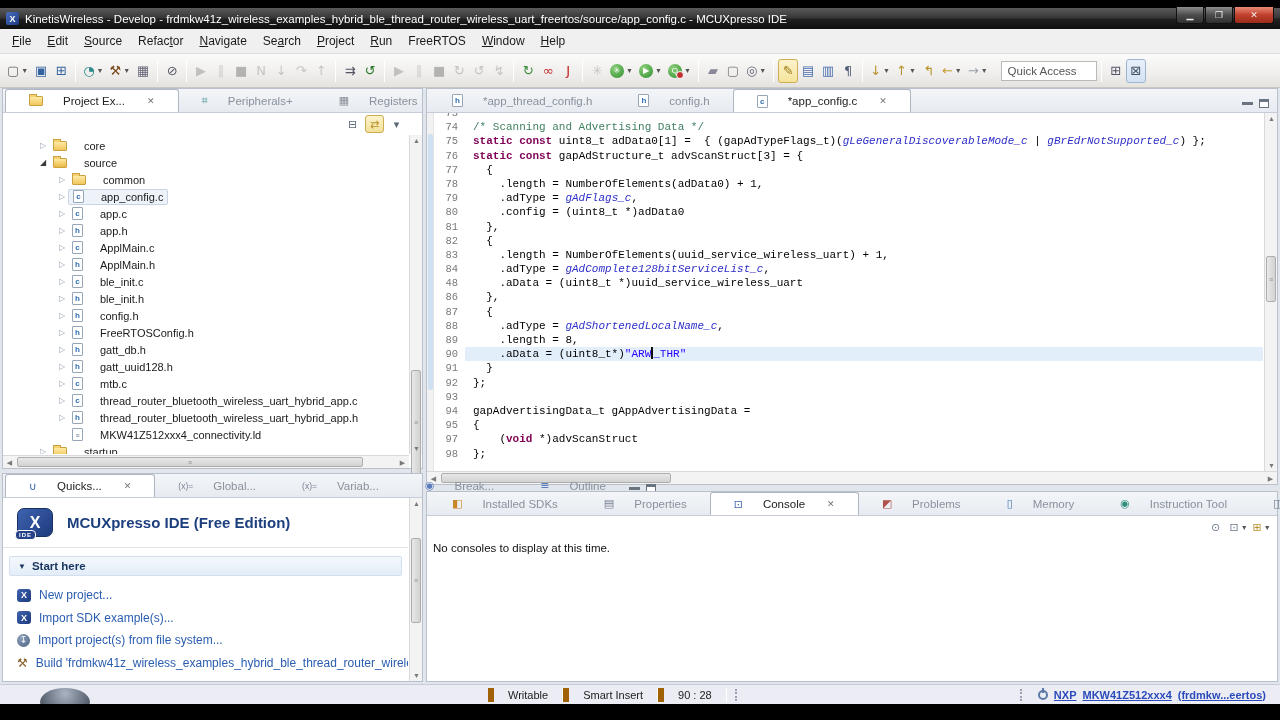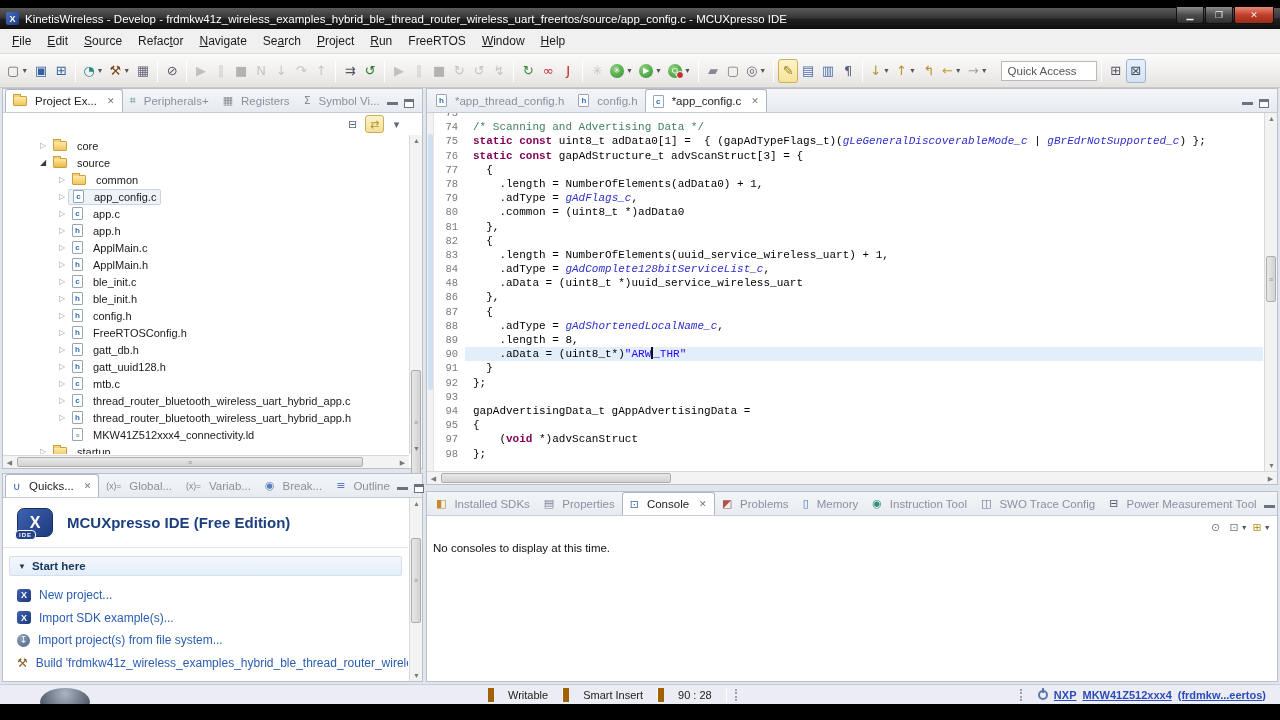--- a/index.html
+++ b/index.html
@@ -39,21 +39,21 @@
     font-size:11.5px;display:flex;align-items:center;padding:0 6px;}
   
   .workbench{position:absolute;left:0;top:88px;width:1280px;height:596px;background:#e1e5ec;}
   .panel{position:absolute;background:#fff;border:1px solid #b9c0cc;}
   .explorer{left:2px;top:0;width:421px;height:381px;}
   .quickstart{left:2px;top:385px;width:421px;height:209px;}
   .editor{left:426px;top:0;width:852px;height:397px;}
   .console{left:426px;top:403px;width:852px;height:191px;}
   .tabrow{position:absolute;left:0;top:0;right:0;height:24px;
     background:linear-gradient(#f3f5f8,#e7ebf1);border-bottom:1px solid #c6cdd8;display:flex;align-items:flex-end;padding:0 2px;}
-  .tab{height:23px;display:flex;align-items:center;gap:8px;padding:0 7px;font-size:11.5px;color:#8a919d;white-space:nowrap;justify-content:center;}
+  .tab{height:23px;display:flex;align-items:center;gap:20px;padding:0 23px;font-size:11.5px;color:#8a919d;white-space:nowrap;justify-content:center;}
   .tab.active{background:#fff;border:1px solid #aeb6c2;border-bottom:none;border-radius:3px 3px 0 0;color:#222;}
   .tab .x{color:#777;font-size:9px;margin-left:2px;}
   .gicon{font-family:"DejaVu Sans",sans-serif;font-size:11px;line-height:1;}
   .txticon{font-size:8.5px;color:#7a8494;letter-spacing:0;}
   .pwinbtns{margin-left:auto;display:flex;gap:6px;align-items:center;padding:0 6px 4px 0;}
   .pmin{width:11px;height:3px;border:1px solid #6a7382;border-width:2px 1px 1px 1px;background:#e8ecf2;}
   .pmax{width:10px;height:9px;border:1px solid #6a7382;border-top-width:3px;background:#fff;}
   
   .ficon{width:14px;height:10px;background:linear-gradient(#ffeaa6,#f1c65c);border:1px solid #c9a23d;border-radius:1px;position:relative;flex:0 0 auto;}
   .ficon::before{content:"";position:absolute;top:-3px;left:-1px;width:6px;height:2px;background:#f5d173;border:1px solid #c9a23d;border-bottom:none;}
@@ -62,21 +62,21 @@
     font:bold 8px "Liberation Sans",sans-serif;color:#2f6eb4;display:flex;align-items:flex-end;justify-content:center;line-height:1;padding-bottom:1px;}
   .page.ld{color:#6a7b8c;font-size:7px;}
   
   .viewbar{position:absolute;left:0;top:24px;right:0;height:22px;background:#fff;display:flex;justify-content:flex-end;align-items:center;gap:3px;padding:0 16px 0 0;}
   .vbtn{width:19px;height:18px;display:flex;align-items:center;justify-content:center;font-size:11px;color:#5a6a7a;border:1px solid transparent;border-radius:3px;}
   .vbtn.toggled{background:linear-gradient(#fdf3cd,#f2e09a);border-color:#cfae52;}
   .tree{position:absolute;left:0;top:46px;right:14px;bottom:14px;overflow:hidden;font-size:11px;color:#1a1a1a;padding-top:2px;}
   .trow{height:17px;display:flex;align-items:center;}
   .twisty{width:12px;text-align:center;color:#98a4b0;font-size:8px;flex:0 0 auto;}
   .twisty.exp{color:#3a3a3a;}
-  .tsel{display:flex;align-items:center;gap:10px;padding:0 4px;height:16px;border-radius:2px;}
+  .tsel{display:flex;align-items:center;gap:17px;padding:0 4px;height:16px;border-radius:2px;}
   .tsel.selected{background:#eef2f9;border:1px solid #c8d4e6;}
   .vscroll{position:absolute;right:0;width:13px;background:#f3f3f3;border-left:1px solid #d9d9d9;}
   .hscroll{position:absolute;left:0;height:13px;background:#f3f3f3;border-top:1px solid #d9d9d9;}
   .sarrow{position:absolute;color:#7a7a7a;font-size:7px;width:13px;text-align:center;}
   .thumb{position:absolute;background:linear-gradient(90deg,#e8e8e8,#d2d2d2);border:1px solid #aeaeae;border-radius:2px;
     display:flex;align-items:center;justify-content:center;color:#909090;font-size:7px;}
   .hthumb{background:linear-gradient(#e8e8e8,#d2d2d2);}
   
   .codewrap{position:absolute;left:0;top:24px;right:0;bottom:13px;overflow:hidden;background:#fff;}
   .range-col{position:absolute;left:0;top:0;bottom:0;width:7px;background:#f2f2f2;border-right:1px solid #e4e4e4;}
@@ -542,21 +542,21 @@
             <div class="cl">
               <span class="num">78</span>
               <span class="ct"><span>    .length = NumberOfElements(adData0) + 1,</span></span>
             </div>
             <div class="cl">
               <span class="num">79</span>
               <span class="ct"><span>    .adType = </span><span class="seg-e">gAdFlags_c</span><span>,</span></span>
             </div>
             <div class="cl">
               <span class="num">80</span>
-              <span class="ct"><span>    .common = (uint8_t *)adData0</span></span>
+              <span class="ct"><span>    .config = (uint8_t *)adData0</span></span>
             </div>
             <div class="cl">
               <span class="num">81</span>
               <span class="ct"><span>  },</span></span>
             </div>
             <div class="cl">
               <span class="num">82</span>
               <span class="ct"><span>  {</span></span>
             </div>
             <div class="cl">

